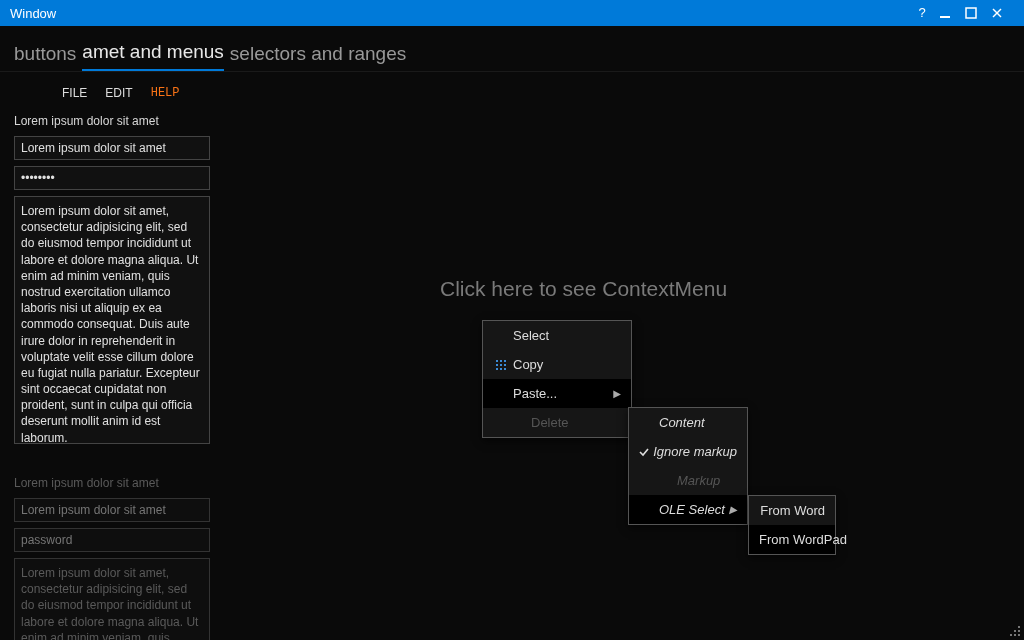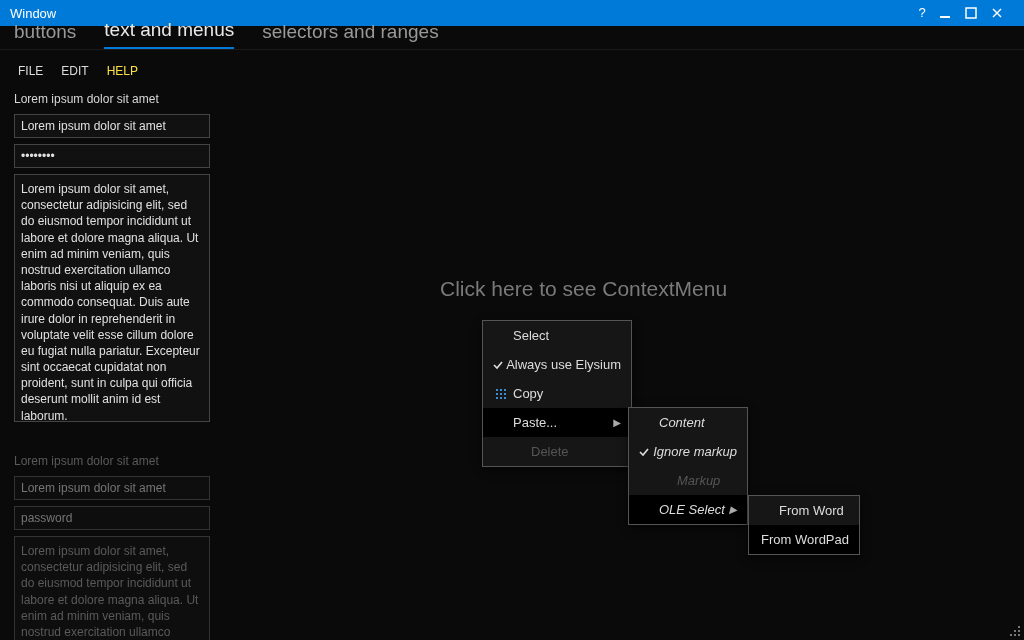--- a/index.html
+++ b/index.html
@@ -5,27 +5,27 @@
   * { box-sizing: border-box; margin: 0; padding: 0; }
   html, body { width: 1024px; height: 640px; overflow: hidden; font-family: "Segoe UI", Arial, sans-serif; background: #000; }
   .window      { width: 1024px; height: 640px; background: #0a0a0a; position: relative; }
   
   .titlebar    { height: 26px; background: #007ad9; color: #fff; display: flex; align-items: center; padding: 0 14px 0 10px; font-size: 13px; }
   .titlebar .spacer { flex: 1; }
   .titlebar .ctl { width: 26px; text-align: center; font-size: 13px; line-height: 26px; cursor: pointer; }
   .titlebar .ctl.help { width: 20px; }
   .titlebar .ctl svg { display: block; margin: auto; }
   
-  .tabs { display: flex; align-items: flex-end; gap: 28px; padding: 8px 14px 0 14px; height: 24px; border-bottom: 1px solid #1a1a1a; }
+  .tabs { display: flex; align-items: flex-end; gap: 6px; padding: 8px 14px 0 14px; height: 46px; border-bottom: 1px solid #1a1a1a; }
   .tab  { font-size: 19px; color: #999; padding-bottom: 6px; cursor: pointer; }
   .tab.active { color: #e8e8e8; border-bottom: 2px solid #007ad9; }
   
-  .menubar { display: flex; gap: 18px; padding: 14px 18px 10px 18px; font-size: 12px; color: #ddd; }
+  .menubar { display: flex; gap: 18px; padding: 14px 18px 10px 18px; font-size: 12px; color: #ddd; margin-left: 44px; }
   .menubar .mi { cursor: pointer; }
-  .menubar .mi.disabled { color: #fde047; cursor: default; }
+  .menubar .mi.disabled { color: #f97316; cursor: default; font-family: Liberation Mono, monospace; }
   
   .content { display: flex; gap: 28px; padding: 0 14px; flex-direction: column; }
   .col { width: 196px; display: flex; flex-direction: column; gap: 6px; }
   .col .label { font-size: 12px; color: #d8d8d8; margin-top: 4px; margin-bottom: 2px; }
   .col.disabled .label,
   .col.disabled input,
   .col.disabled textarea { color: #5a5a5a; }
   input.tf, input.pw {
     height: 24px; background: #111; border: 1px solid #444; color: #e0e0e0;
     font-size: 12px; padding: 0 6px;
@@ -54,21 +54,21 @@
     height: 29px; display: flex; align-items: center; padding: 0 10px 0 8px;
     position: relative; cursor: default;
   }
   .menu .row .ic { width: 20px; display: inline-flex; justify-content: center; }
   .menu .row .lbl { flex: 1; padding-left: 2px; white-space: nowrap; }
   .menu .row .arr { width: 12px; text-align: right; font-size: 10px; color: #aaa; }
   .menu .row.hi  { background: #000000; }
   .menu .row.dis { color: #555; margin-left: 18px; }
   .menu1 { left: 482px; top: 320px; width: 150px; }
   .menu2 { left: 628px; top: 407px; width: 120px; font-style: italic; }
-  .menu3 { left: 748px; top: 495px; width: 112px; }
+  .menu3 { left: 748px; top: 495px; width: 88px; }
   
   .grip { position: absolute; right: 3px; bottom: 3px; width: 14px; height: 14px; }
   .grip span { position: absolute; width: 2px; height: 2px; background: #777; }
 </style>
 </head>
 <body>
 
 <div class="window">
 
   <div class="titlebar">
@@ -88,21 +88,21 @@
     <span class="ctl">
       <svg width="12" height="12">
         <line x1="2" y1="2" x2="10" y2="10" stroke="#fff" stroke-width="1.5"></line>
         <line x1="10" y1="2" x2="2" y2="10" stroke="#fff" stroke-width="1.5"></line>
       </svg>
     </span>
   </div>
 
   <div class="tabs">
     <div class="tab">buttons</div>
-    <div class="tab active">text and menus</div>
+    <div class="tab active">amet and menus</div>
     <div class="tab">selectors and ranges</div>
   </div>
 
   <div class="menubar">
     <span class="mi">FILE</span>
     <span class="mi">EDIT</span>
     <span class="mi disabled">HELP</span>
   </div>
 
   <div class="content">
@@ -124,28 +124,20 @@
   </div>
 
   <div class="ctx-area">
     <div class="ctx-hint">Click here to see ContextMenu</div>
   </div>
 
   <div class="menu menu1">
     <div class="row">
       <span class="ic"></span>
       <span class="lbl">Select</span>
-    </div>
-    <div class="row">
-      <span class="ic">
-        <svg width="12" height="12">
-            <polyline points="2,6 5,9 10,3" fill="none" stroke="#ddd" stroke-width="1.6"></polyline>
-          </svg>
-      </span>
-      <span class="lbl">Always use Elysium</span>
     </div>
     <div class="row">
       <span class="ic">
         <svg width="12" height="12">
           <rect x="1" y="1" width="2" height="2" fill="#3b8bd6"></rect>
             <rect x="5" y="1" width="2" height="2" fill="#3b8bd6"></rect>
             <rect x="9" y="1" width="2" height="2" fill="#3b8bd6"></rect>
           <rect x="1" y="5" width="2" height="2" fill="#3b8bd6"></rect>
             <rect x="5" y="5" width="2" height="2" fill="#3b8bd6"></rect>
             <rect x="9" y="5" width="2" height="2" fill="#3b8bd6"></rect>

